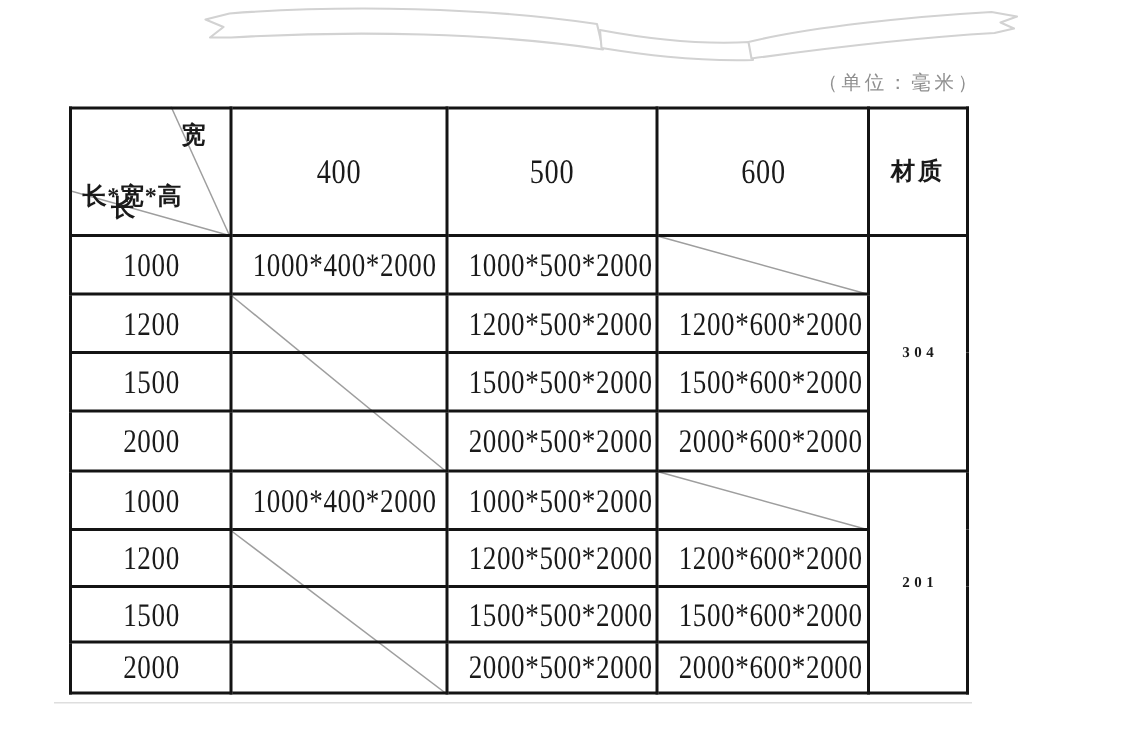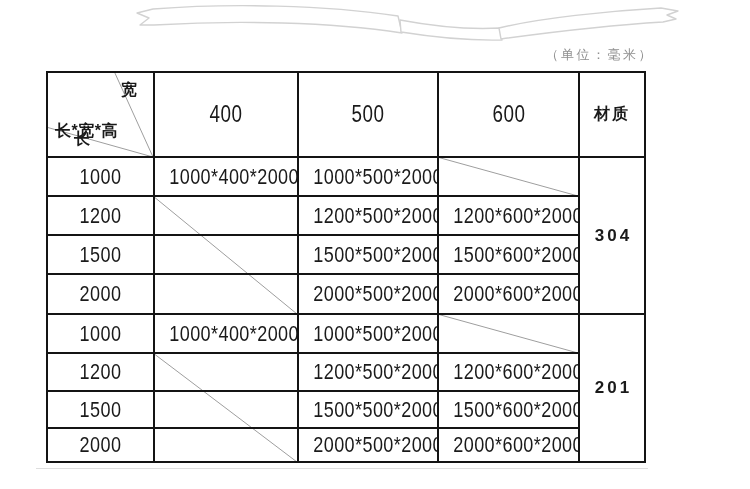--- a/index.html
+++ b/index.html
@@ -1,18 +1,18 @@
 <!DOCTYPE html>
 <html><head>
 <meta charset="utf-8">
 <style>
   html,body{margin:0;padding:0;background:#ffffff;}
   .stage{
     position:relative;width:750px;height:489px;background:#ffffff;overflow:hidden;
-    font-family:Liberation Sans, sans-serif;color:#1a1a1a;
+    font-family:Liberation Serif, serif;color:#1a1a1a;
   }
   .ribbon{position:absolute;left:120px;top:2px;z-index:0;}
   .unit-note{
     position:absolute;top:46px;right:96px;z-index:3;
     font-size:13px;letter-spacing:2.5px;color:#8f8f8f;white-space:nowrap;
   }
   .diag-overlay{position:absolute;left:46px;top:71px;z-index:1;pointer-events:none;}
   table.spec{
     position:absolute;left:46px;top:71px;z-index:2;
     border-collapse:collapse;table-layout:fixed;width:598px;background:transparent;
@@ -25,21 +25,21 @@
     display:inline-block;font-size:22px;font-weight:400;letter-spacing:.5px;
     transform:scaleX(.82);transform-origin:center;white-space:nowrap;
   }
   .col-head .num{font-size:23px;}
   td.corner-cell{position:relative;}
   .corner-label{position:absolute;font-size:16px;font-weight:600;white-space:nowrap;}
   .corner-top{right:16px;top:7px;}
   .corner-mid{left:7px;top:48px;letter-spacing:.5px;}
   .corner-bot{left:26px;bottom:6px;}
   td.material-head{font-size:16px;font-weight:600;letter-spacing:2px;}
-  td.material-cell{font-size:17px;font-weight:700;letter-spacing:3px;text-indent:3px;}
+  td.material-cell{font-size:10px;font-weight:700;letter-spacing:3px;text-indent:3px;}
   .under-shadow{position:absolute;left:36px;top:468px;width:612px;height:1px;background:#dedede;z-index:0;}
 </style>
 </head>
 <body>
 
 <div class="stage">
 
   <svg class="ribbon" width="572" height="48" viewBox="0 0 572 48">
     <g fill="#ffffff" stroke="#d2d2d2" stroke-width="1.4" stroke-linejoin="round">
       <path d="M33,7 C110,1 205,3 278,14 L282,31 C210,20 118,18 34,23 L20,23 L29,16 L17,11 Z"></path>

